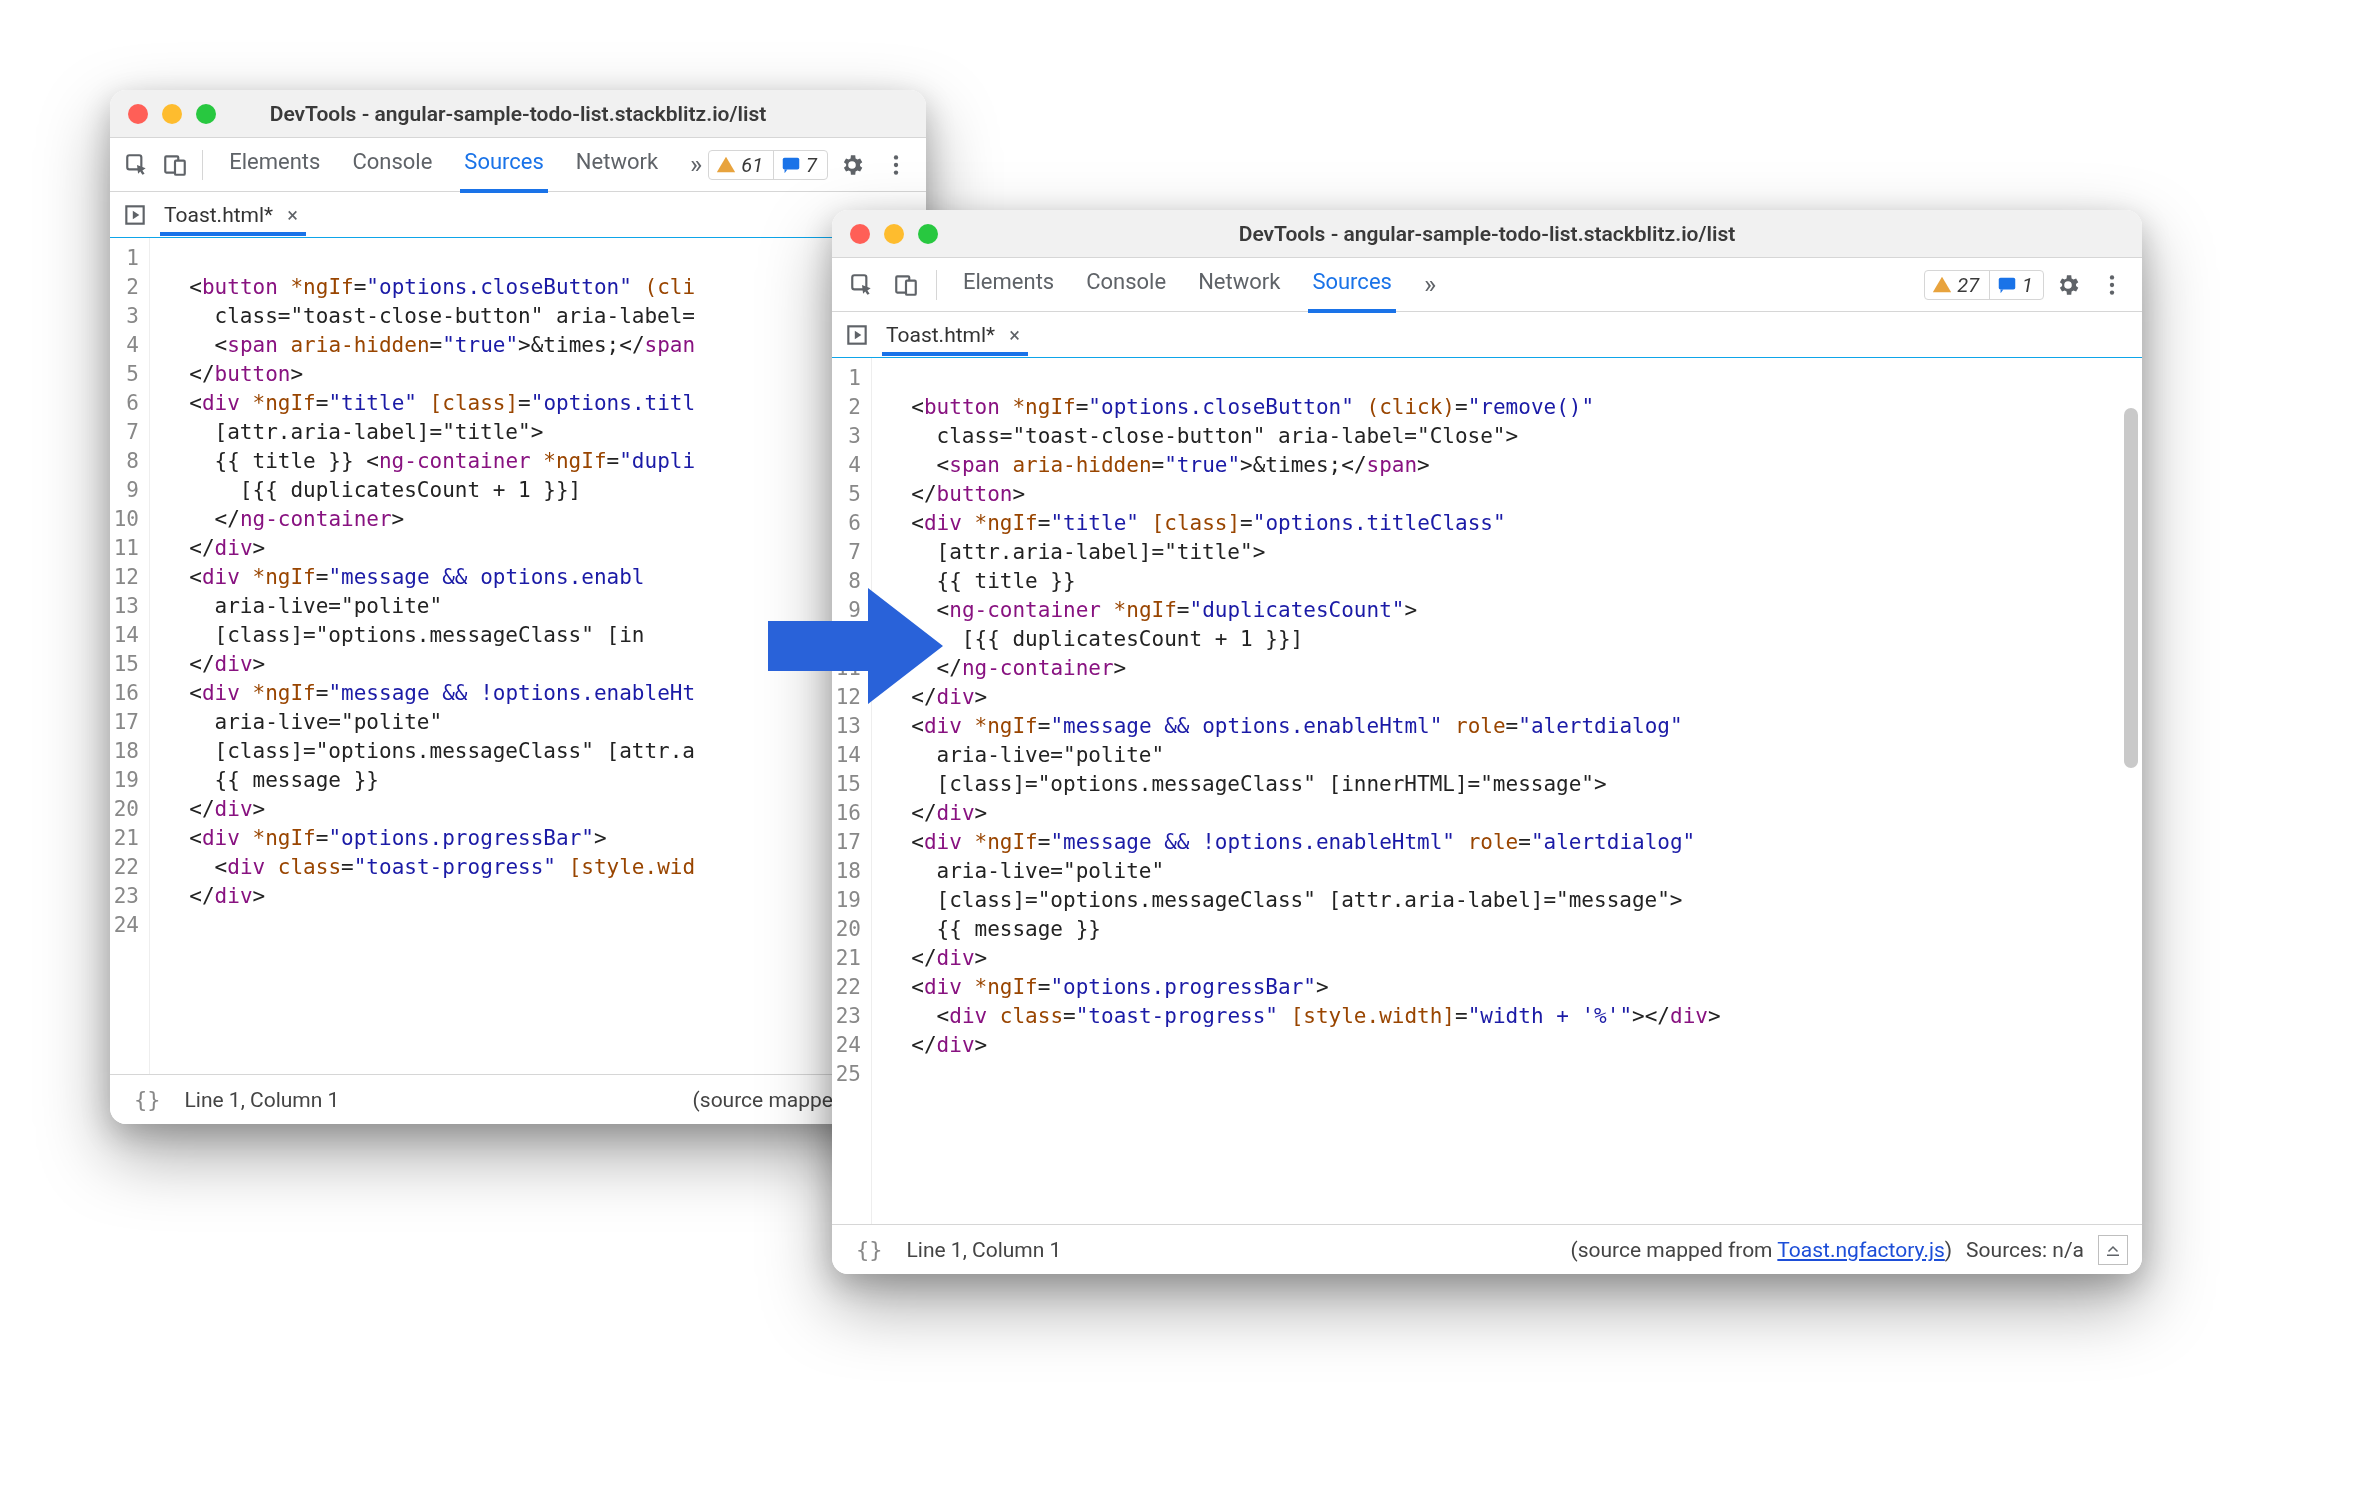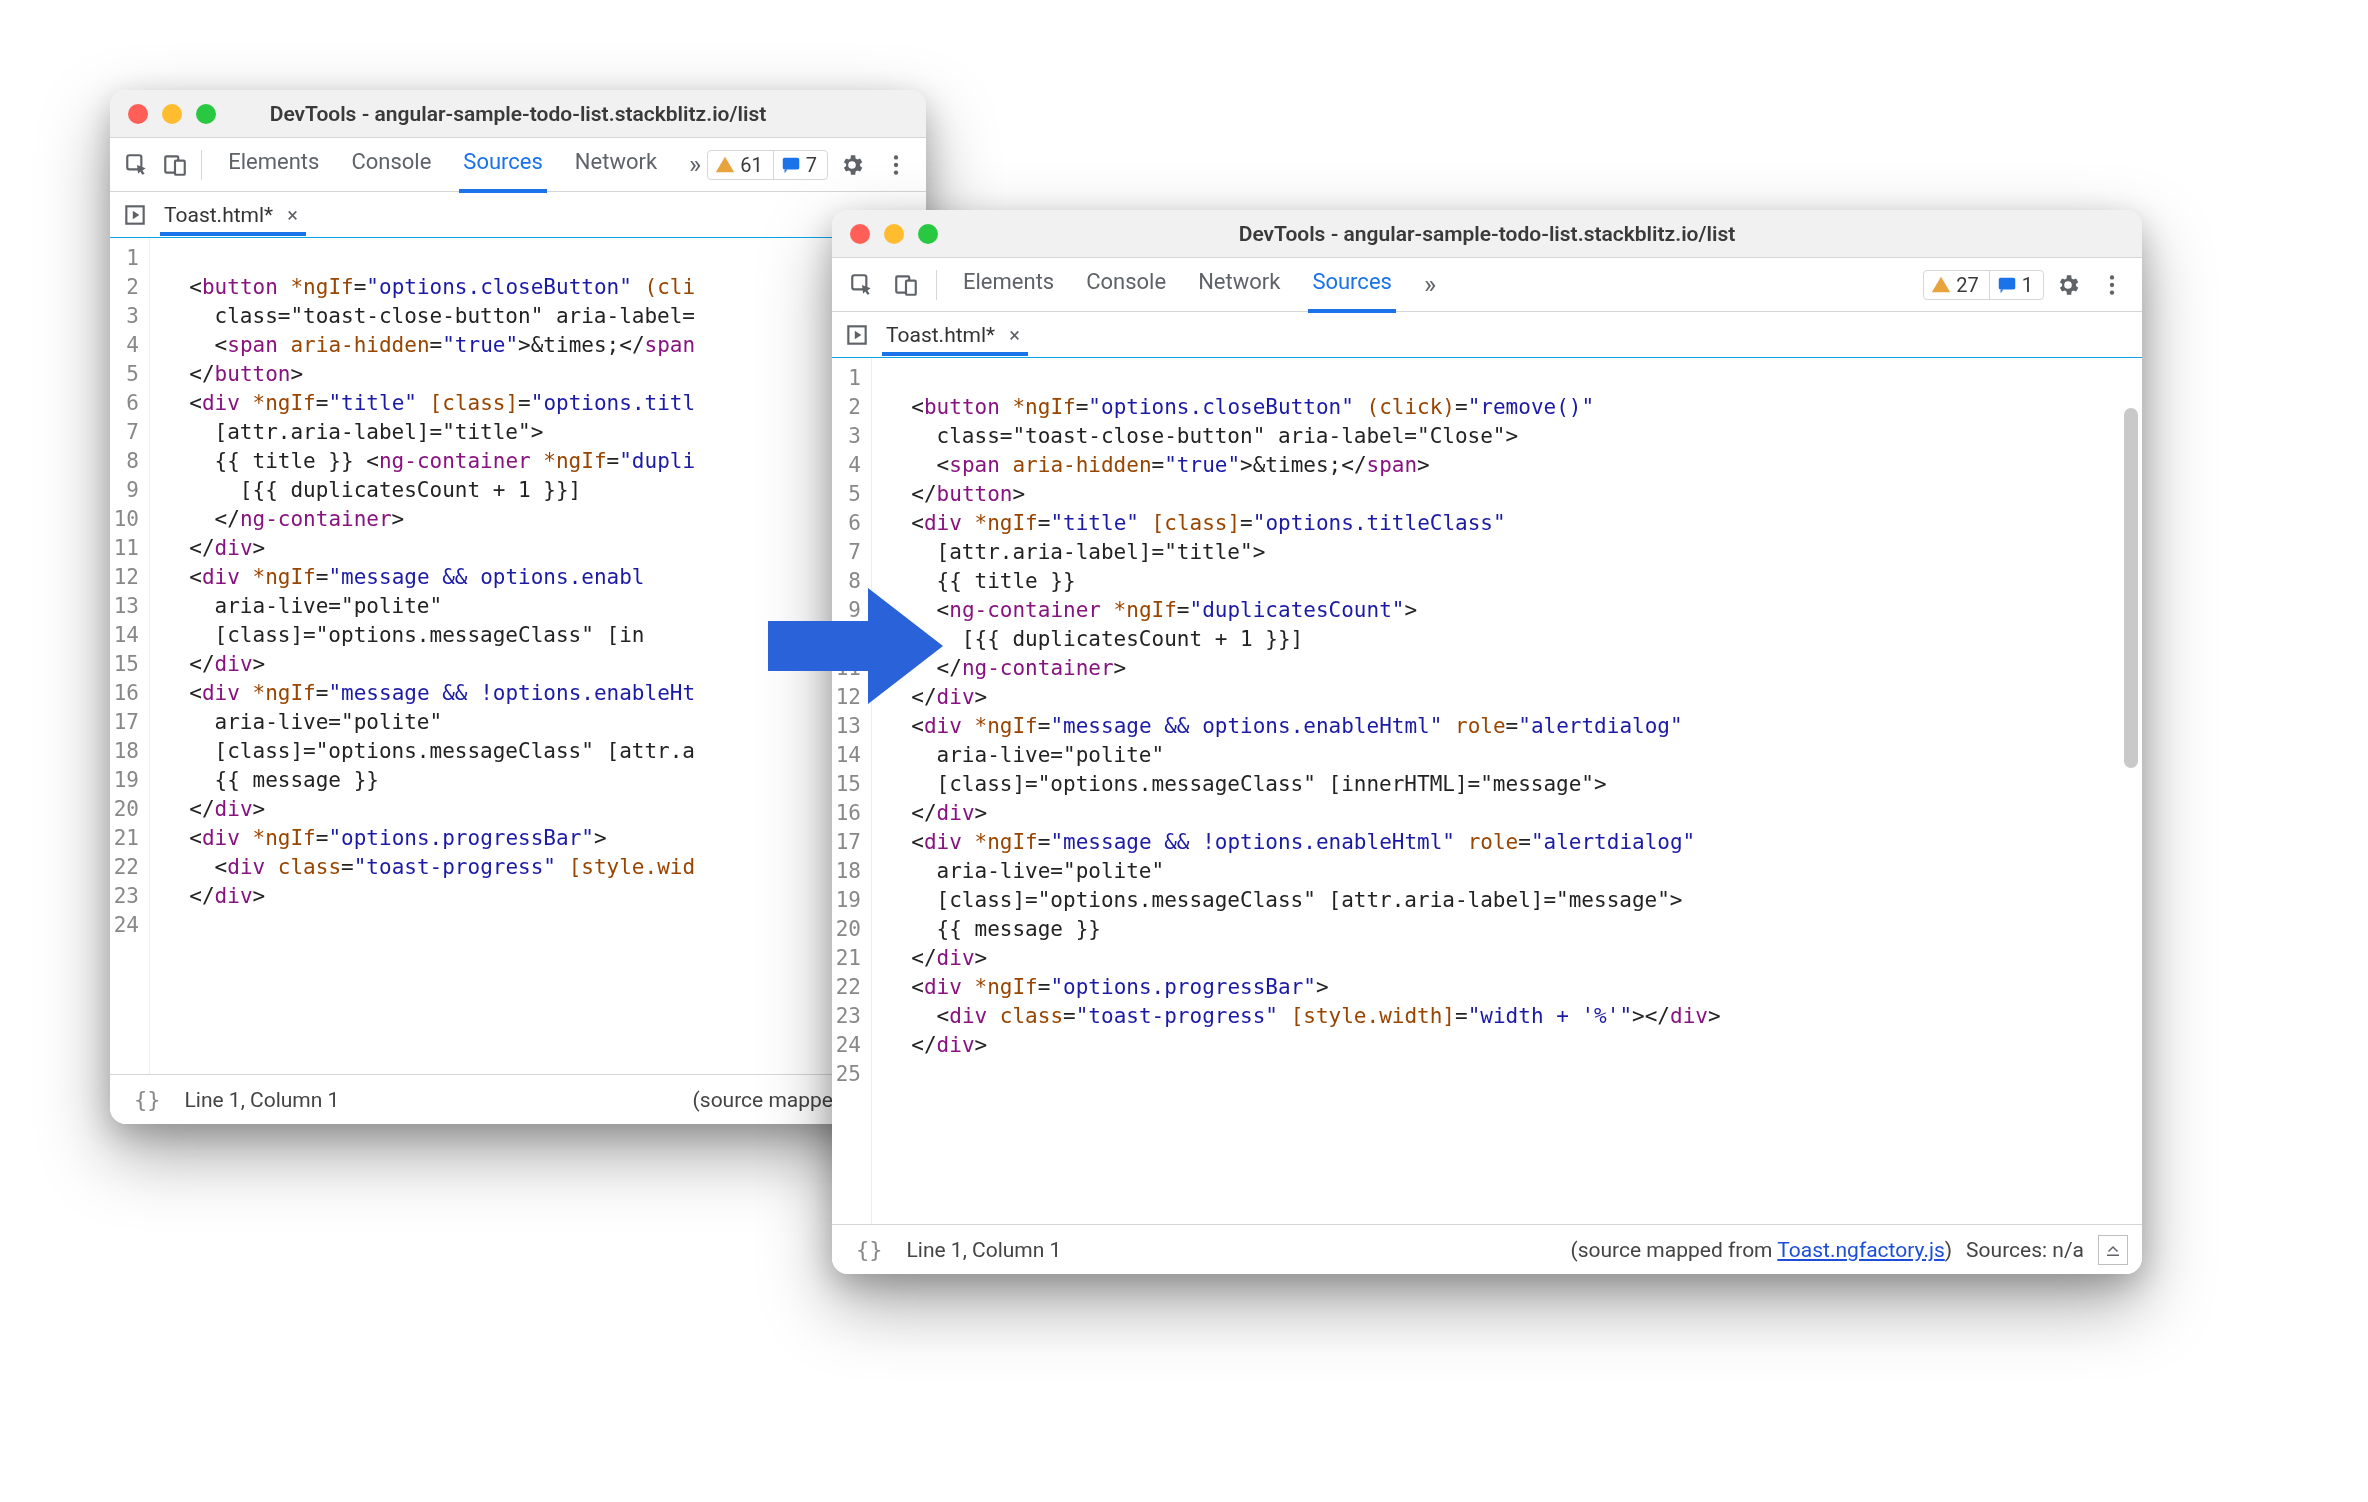--- a/index.html
+++ b/index.html
@@ -60,20 +60,21 @@
   }
   .tab.active { color: #1a73e8; }
   .tab.active::after {
     content: ""; position: absolute; left: -2px; right: -2px; bottom: -2px; height: 4px;
     background: #1a73e8;
   }
   .toolbar-right { margin-left: auto; display: flex; align-items: center; gap: 4px; }
   .badge {
     display: flex; align-items: center; font-size: 20px; padding: 2px 10px 2px 6px;
     color: #3a3a3a;
+    font-style: italic;
   }
   .badge-box { display:flex; border:1px solid #d6d6d6; border-radius:4px; overflow:hidden;}
   .badge svg { width: 22px; height: 22px; margin-right: 4px;}
   .filetabs {
     height: 46px; display: flex; align-items: center; padding: 0 8px;
     border-bottom: 1px solid #0ea5e9; background: #fff; text-align: center;
   }
   .filetab {
     display: flex; align-items: center; gap: 10px; font-size: 21px; color: #333;
     padding: 6px 12px; position: relative; cursor: pointer;

